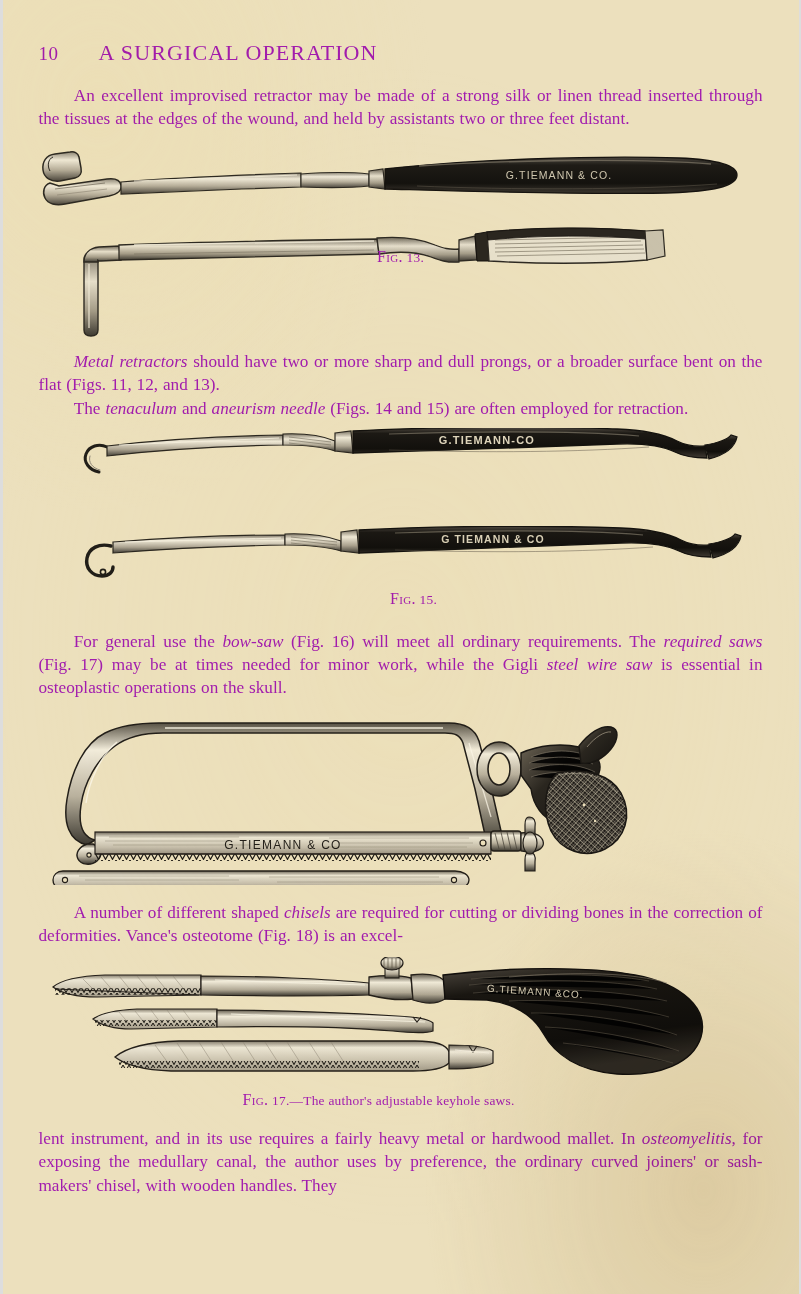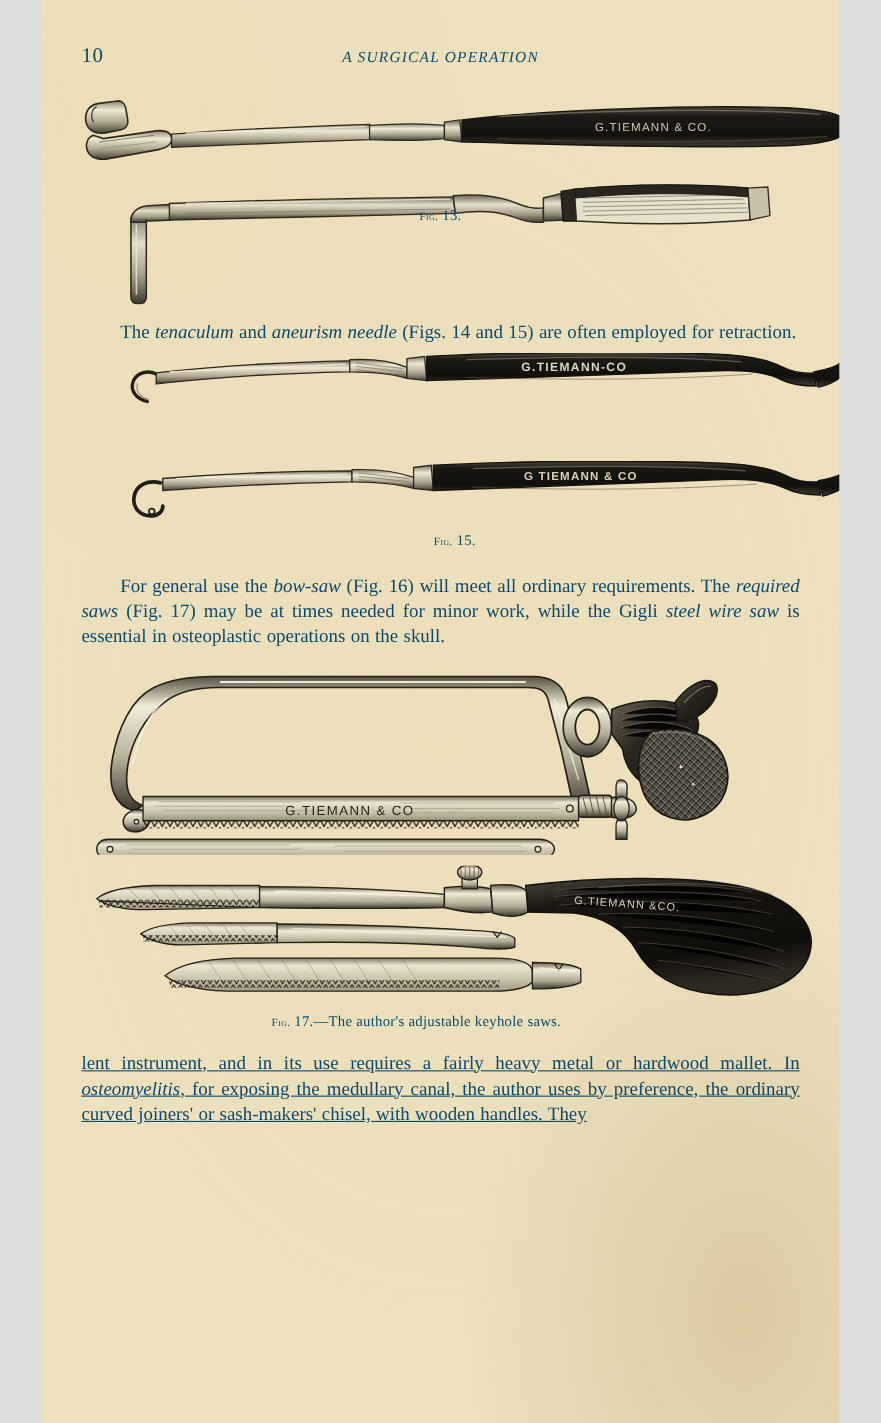--- a/index.html
+++ b/index.html
@@ -3,27 +3,27 @@
 <meta charset="utf-8">
 <title>A Surgical Operation — page 10</title>
 <style>
   html, body {
     margin: 0;
     padding: 0;
     background: #ddd;
   }
   .page {
     position: relative;
-    width: 725px;
+    width: 796px;
     height: 1294px;
     margin: 0 auto;
     background: #ece0bd;
     overflow: hidden;
     font-family: "Liberation Serif", "DejaVu Serif", serif;
-    color: #0c4a6e;
+    color: #a21caf;
   }
   
   .page::before {
     content: "";
     position: absolute;
     inset: 0;
     pointer-events: none;
     background:
       radial-gradient(ellipse 60% 45% at 12% 8%, rgba(255,252,236,.55), rgba(255,252,236,0) 70%),
       radial-gradient(ellipse 50% 40% at 88% 92%, rgba(206,186,146,.40), rgba(206,186,146,0) 70%),
@@ -46,72 +46,72 @@
     height: 22px;
   }
   .folio {
     font-size: 19px;
     letter-spacing: .5px;
     width: 60px;
     flex: none;
   }
   .runtitle {
     flex: 1;
-    text-align: center;
-    font-size: 14px;
+    text-align: left;
+    font-size: 22px;
     letter-spacing: 1.1px;
     margin-right: 60px;
     white-space: nowrap;
-    font-style: italic;
   }
 
   
   p.body {
     margin: 0;
     font-size: 17.2px;
     line-height: 1.345;
     text-align: justify;
     text-indent: 2.05em;
     hyphens: none;
     word-spacing: .035em;
   }
-  p.body.cont { text-indent: 0; text-decoration: underline; }
+  p.body.cont { text-indent: 0; }
   i, em { font-style: italic; }
 
   .para-block { margin-top: 19px; }
   .para-block p.body + p.body { margin-top: 0; }
 
   
   .figure { position: relative; }
   .figcap {
     text-align: center;
     font-size: 13.4px;
     letter-spacing: .25px;
     white-space: nowrap;
   }
   .figcap .sc {
     font-variant: small-caps;
-    font-size: 10px;
+    font-size: 16px;
     letter-spacing: .4px;
   }
 
   svg { display: block; }
 </style>
 </head>
 <body>
 
 <div class="page">
   <div class="content">
 
     <div class="runhead">
       <div class="folio">10</div>
       <div class="runtitle">A SURGICAL OPERATION</div>
     </div>
 
     <div class="para-block" style="margin-top:22px;">
+      <p class="body">An excellent improvised retractor may be made of a strong silk or linen thread inserted through the tissues at the edges of the wound, and held by assistants two or three feet distant.</p>
     </div>
 
     <div class="figure" style="margin-top:14px;">
       <svg width="729" height="196" viewBox="0 0 729 196">
         <defs>
           <linearGradient id="steel13" x1="0" y1="0" x2="0" y2="1">
             <stop offset="0%" stop-color="#8c8576"></stop>
             <stop offset="28%" stop-color="#efe9da"></stop>
             <stop offset="62%" stop-color="#b5ad9b"></stop>
             <stop offset="100%" stop-color="#4a453c"></stop>
@@ -187,20 +187,21 @@
         </g>
       </svg>
 
       <div class="figcap" style="position:absolute; left:0; right:0; top:104px;">
         <span class="sc">Fig.</span>
         <span>13.</span>
       </div>
     </div>
 
     <div class="para-block" style="margin-top:10px;">
+      <p class="body"><i>Metal retractors</i><span> should have two or more sharp and dull prongs, or a broader surface bent on the flat (Figs. 11, 12, and 13).</span></p>
       <p class="body"><span>The </span><i>tenaculum</i><span> and </span><i>aneurism needle</i><span> (Figs. 14 and 15) are often employed for retraction.</span></p>
     </div>
 
     <div class="figure" style="margin-top:8px;">
       <svg width="729" height="70" viewBox="0 0 729 70" style="margin-left:30px;">
         <defs>
           <linearGradient id="steel14" x1="0" y1="0" x2="0" y2="1">
             <stop offset="0%" stop-color="#7d7667"></stop>
             <stop offset="30%" stop-color="#efe9d8"></stop>
             <stop offset="68%" stop-color="#ada593"></stop>
@@ -407,20 +408,23 @@
               <path d="M238 169 L404 169"></path>
           </g>
           <circle cx="26" cy="167" r="2.6" fill="#ece0bd" stroke="#241f19" stroke-width="1.1"></circle>
           <circle cx="415" cy="167" r="2.6" fill="#ece0bd" stroke="#241f19" stroke-width="1.1"></circle>
           <rect x="22" y="176" width="396" height="7" fill="url(#teeth16)"></rect>
         </g>
       </svg>
 
     </div>
 
+    <div class="para-block" style="margin-top:16px;">
+      <p class="body"><span>A number of different shaped </span><i>chisels</i><span> are required for cutting or dividing bones in the correction of deformities. Vance's osteotome (Fig. 18) is an excel-</span></p>
+    </div>
 
     <div class="figure" style="margin-top:10px;">
       <svg width="729" height="128" viewBox="0 0 729 128">
         <defs>
           <linearGradient id="blade17" x1="0" y1="0" x2="0" y2="1">
             <stop offset="0%" stop-color="#837b6b"></stop>
             <stop offset="22%" stop-color="#ece6d4"></stop>
             <stop offset="62%" stop-color="#cdc5b1"></stop>
             <stop offset="100%" stop-color="#a39b88"></stop>
           </linearGradient>

